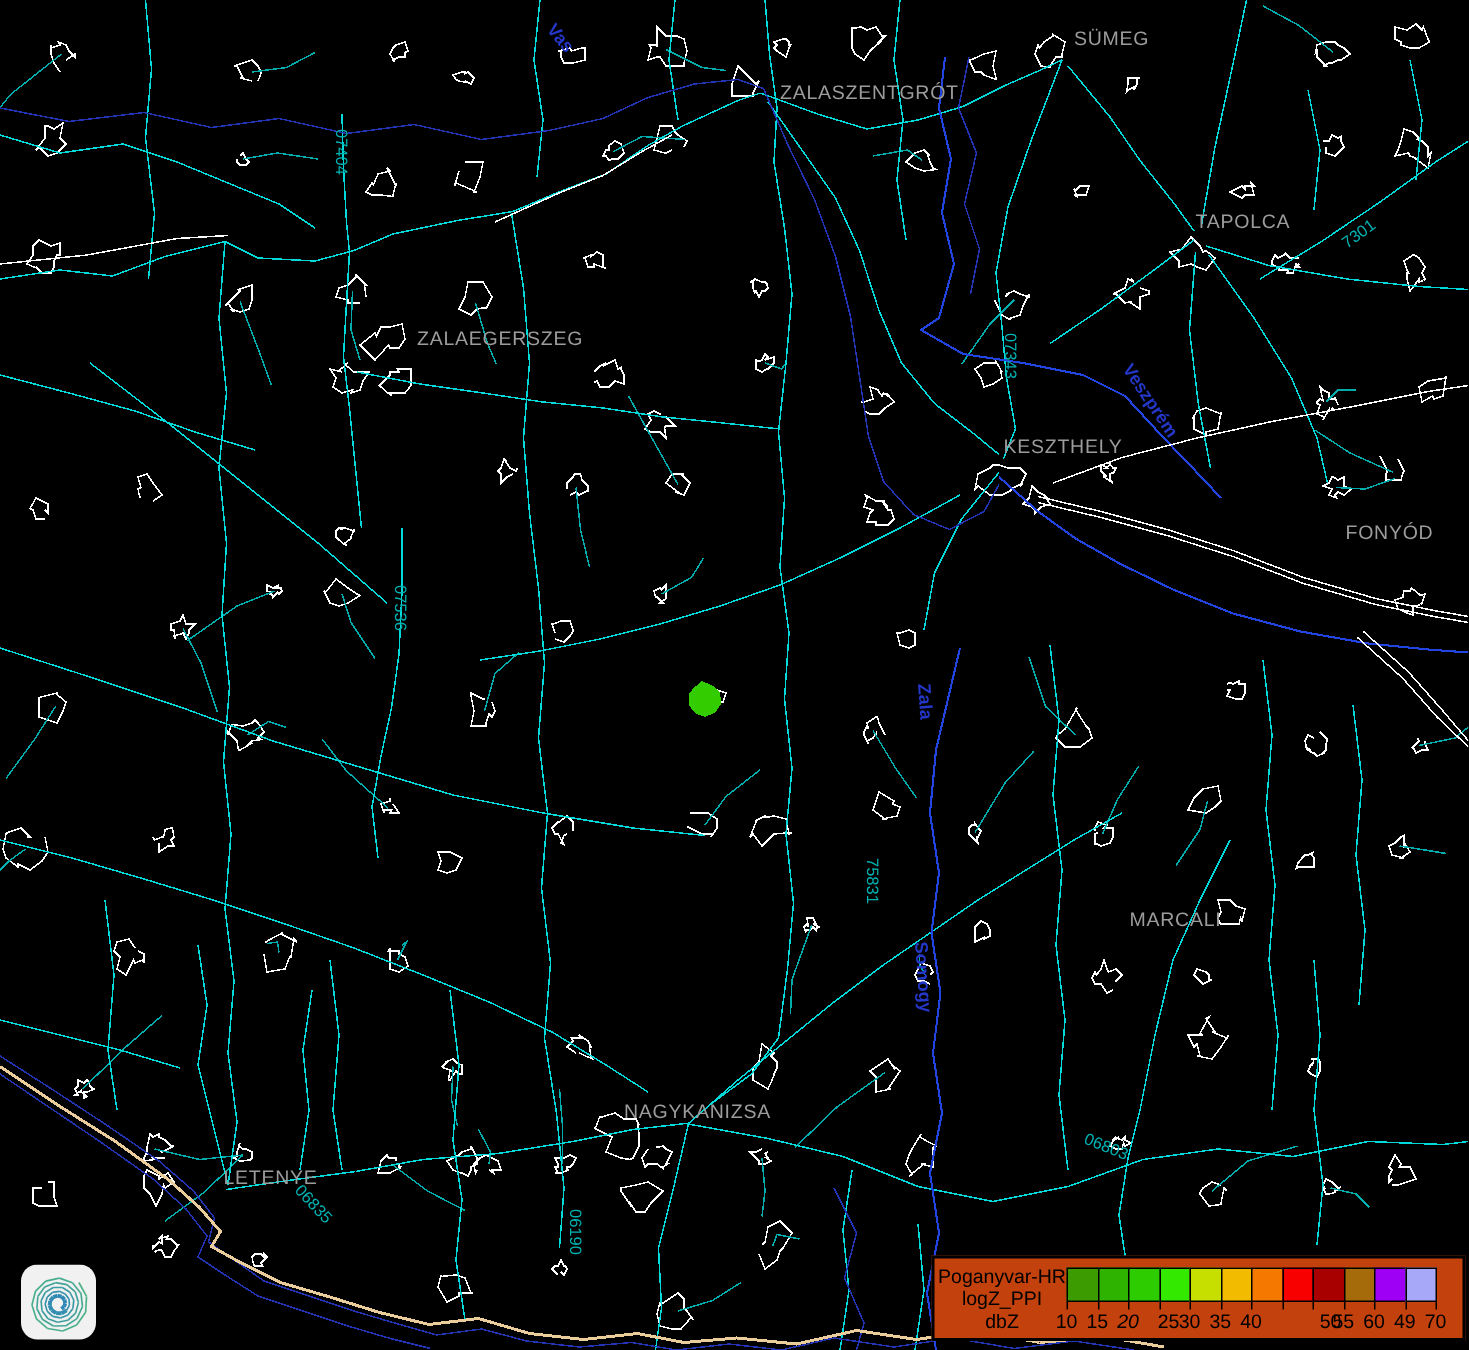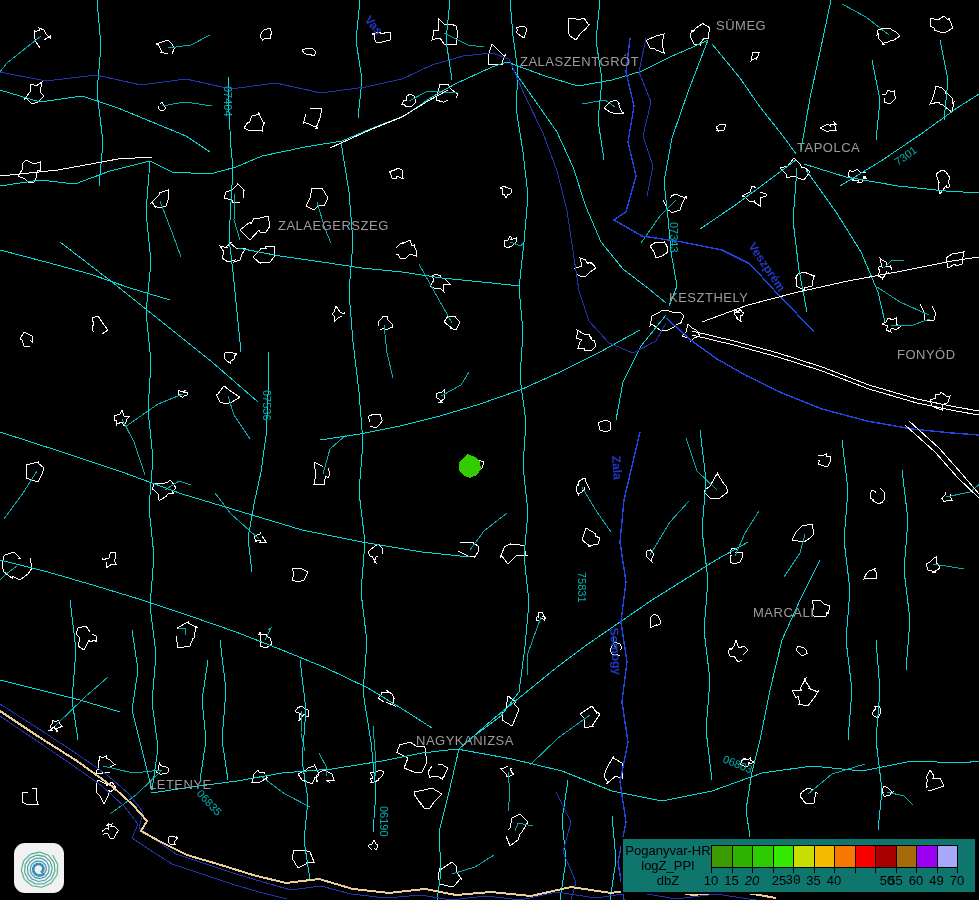--- a/index.html
+++ b/index.html
@@ -256,21 +256,21 @@
         <text x="278" y="230" fill="#9C9C9C">ZALAEGERSZEG</text>
         <text x="669" y="302" fill="#9C9C9C">KESZTHELY</text>
         <text x="897" y="359" fill="#9C9C9C">FONYÓD</text>
         <text x="753" y="617" fill="#9C9C9C">MARCALI</text>
         <text x="416" y="745" fill="#9C9C9C">NAGYKANIZSA</text>
         <text x="149" y="789" fill="#9C9C9C">LETENYE</text>
       </g>
   </svg>
 
 
-  <div id="legend" style="background: #0f766e;">
+  <div id="legend" style="background: #c2410c;">
     <div id="legend-text">
       <div>Poganyvar-HR</div>
       <div>logZ_PPI</div>
       <div>dbZ</div>
     </div>
     <div id="legend-bar">
         <div class="cell" style="background: rgb(60, 155, 0);"></div>
         <div class="cell" style="background: rgb(46, 180, 0);"></div>
         <div class="cell" style="background: rgb(44, 204, 0);"></div>
         <div class="cell" style="background: rgb(51, 233, 0);"></div>
@@ -286,21 +286,21 @@
     <div id="legend-ticks">
         <div class="tick" style="left: 88px;"></div>
         <div class="ticklabel" style="left: 88px;">10</div>
         <div class="tick" style="left: 108.5px;"></div>
         <div class="ticklabel" style="left: 108.5px;">15</div>
         <div class="tick" style="left: 129px;"></div>
         <div class="ticklabel" style="left: 129px; font-style: italic;">20</div>
         <div class="tick" style="left: 149.5px;"></div>
         <div class="ticklabel" style="left: 156px;">25</div>
         <div class="tick" style="left: 170px;"></div>
-        <div class="ticklabel" style="left: 170px; font-family: Liberation Mono, monospace;">30</div>
+        <div class="ticklabel" style="left: 170px;">30</div>
         <div class="tick" style="left: 190.5px;"></div>
         <div class="ticklabel" style="left: 190.5px;">35</div>
         <div class="tick" style="left: 211px;"></div>
         <div class="ticklabel" style="left: 211px;">40</div>
         <div class="tick" style="left: 231.5px;"></div>
         <div class="ticklabel" style="left: 231.5px; margin-top: 16px;">45</div>
         <div class="tick" style="left: 252px;"></div>
         <div class="ticklabel" style="left: 264px;">50</div>
         <div class="tick" style="left: 272.5px;"></div>
         <div class="ticklabel" style="left: 272.5px;">55</div>

